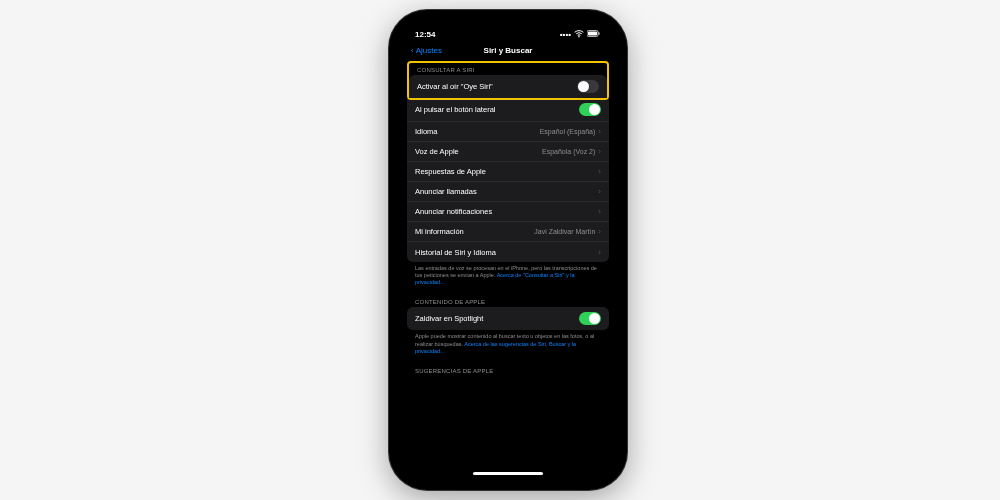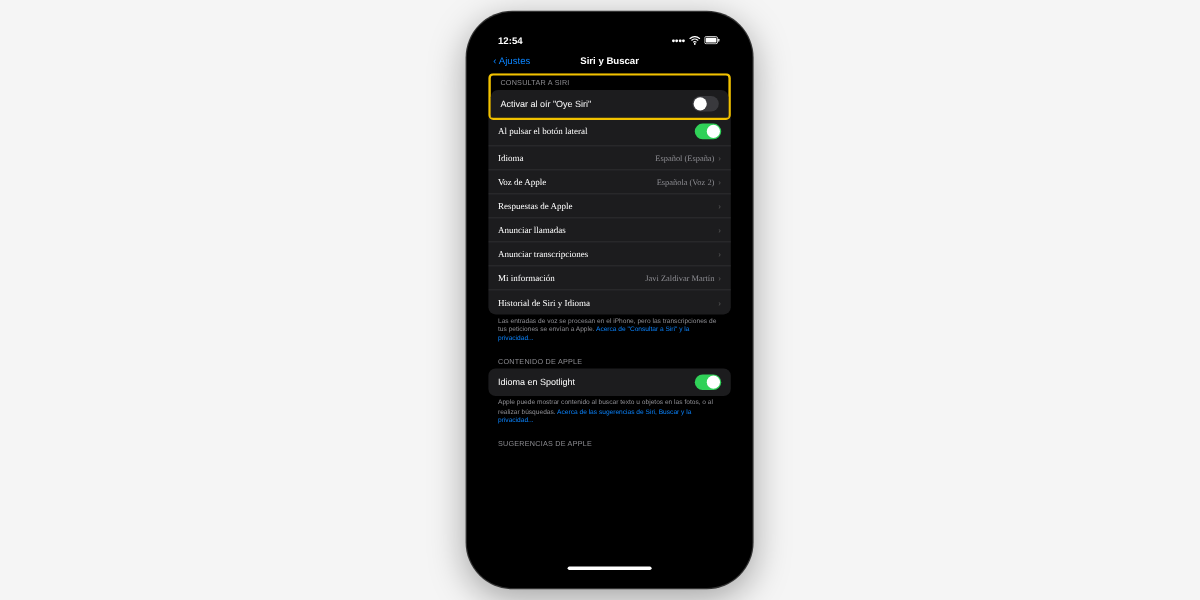--- a/index.html
+++ b/index.html
@@ -144,21 +144,21 @@
   .link { color: #0a84ff; }
   .highlight {
     border: 2px solid #f2c200;
     border-radius: 4px;
     margin-bottom: -2px;
     position: relative;
     z-index: 5;
   }
   .highlight .section-header { padding-top: 4px; }
   .highlight .row { border-bottom: none; }
-  .cut-group { border-top-left-radius: 0; border-top-right-radius: 0; font-family: Liberation Serif, serif; }
+  .cut-group { border-top-left-radius: 0; border-top-right-radius: 0; }
 </style>
 </head>
 <body>
 
 <div class="phone">
   <div class="screen">
     <div class="notch"></div>
     <div class="home-indicator"></div>
 
     <div class="status-bar">
@@ -222,21 +222,21 @@
         </div>
         <div class="row">
           <span class="row-label">Respuestas de Apple</span>
           <span class="chevron">›</span>
         </div>
         <div class="row">
           <span class="row-label">Anunciar llamadas</span>
           <span class="chevron">›</span>
         </div>
         <div class="row">
-          <span class="row-label">Anunciar transcripciones</span>
+          <span class="row-label">Anunciar notificaciones</span>
           <span class="chevron">›</span>
         </div>
         <div class="row">
           <span class="row-label">Mi información</span>
           <span class="row-value">
               <span>Javi Zaldivar Martín</span>
               <span class="chevron">›</span>
             </span>
         </div>
         <div class="row">
@@ -245,21 +245,21 @@
         </div>
       </div>
       <div class="footer-text">
         <span>Las entradas de voz se procesan en el iPhone, pero las transcripciones de tus peticiones se envían a Apple.</span>
         <span class="link">Acerca de "Consultar a Siri" y la privacidad...</span>
       </div>
 
       <div class="section-header">CONTENIDO DE APPLE</div>
       <div class="group">
         <div class="row">
-          <span class="row-label">Idioma en Spotlight</span>
+          <span class="row-label">Zaldivar en Spotlight</span>
           <div class="toggle on"></div>
         </div>
       </div>
       <div class="footer-text">
         <span>Apple puede mostrar contenido al buscar texto u objetos en las fotos, o al realizar búsquedas.</span>
         <span class="link">Acerca de las sugerencias de Siri, Buscar y la privacidad...</span>
       </div>
 
       <div class="section-header">SUGERENCIAS DE APPLE</div>
 

